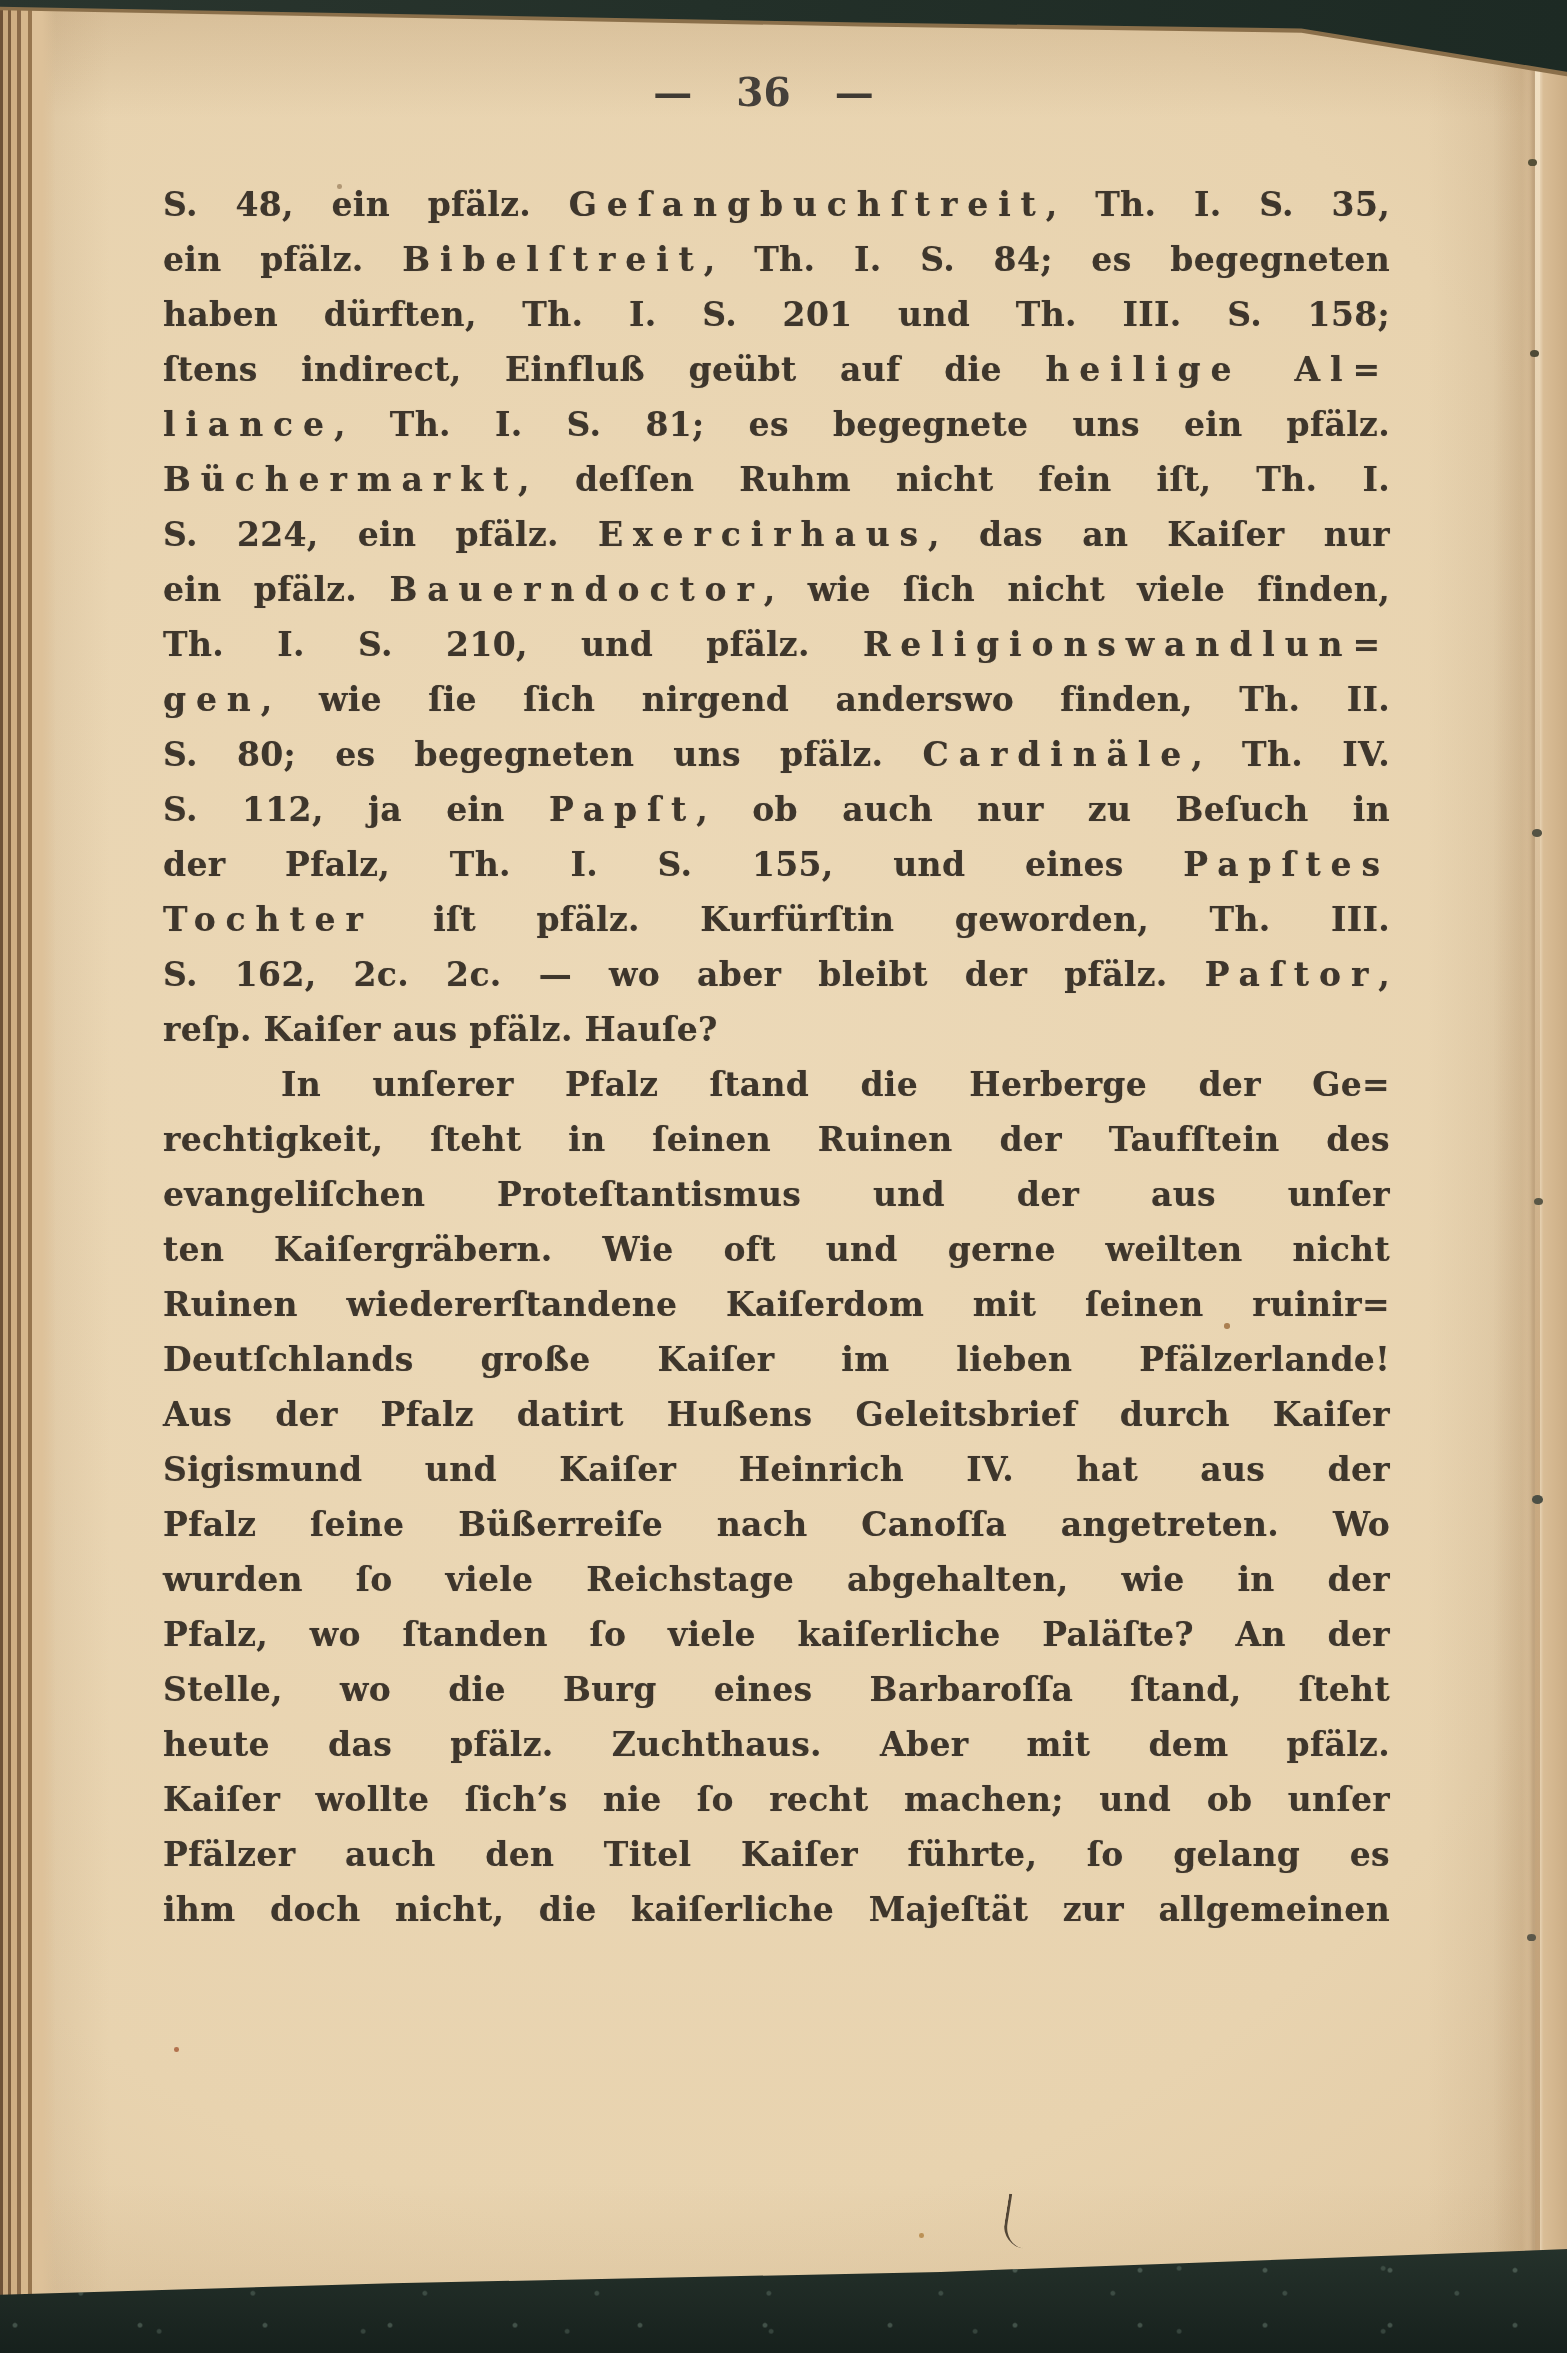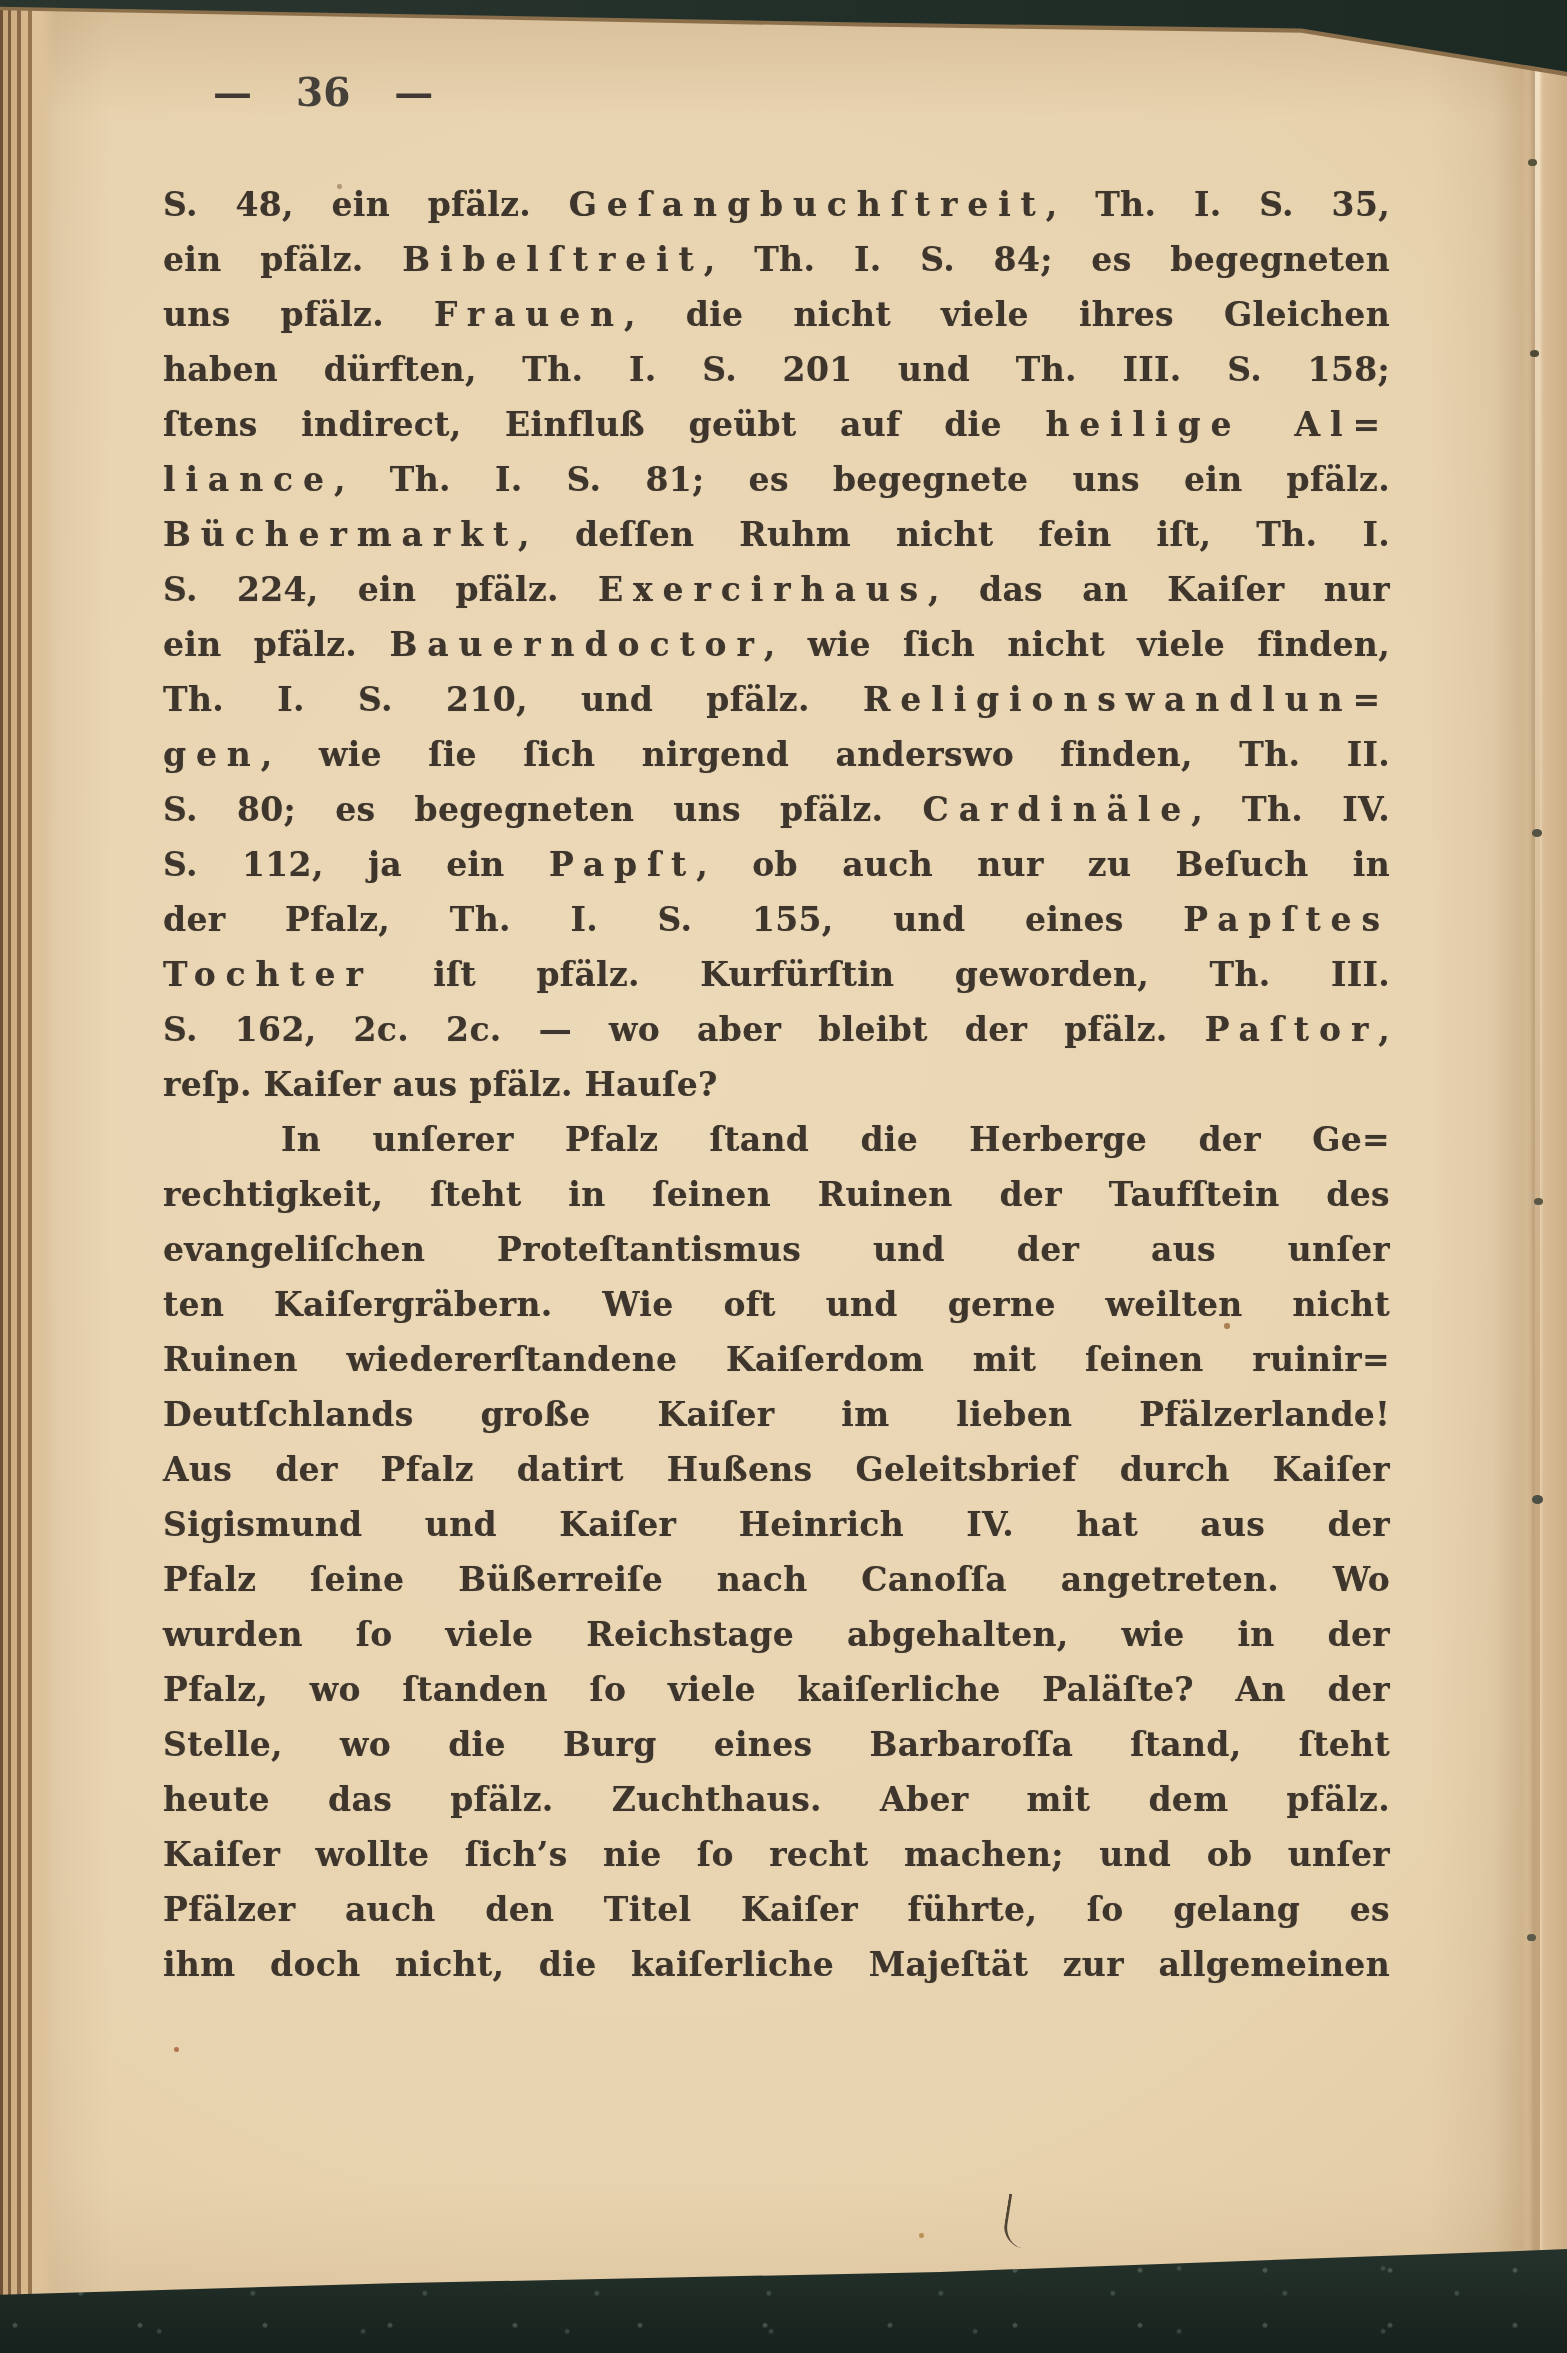--- a/index.html
+++ b/index.html
@@ -71,22 +71,22 @@
       radial-gradient(circle at 12% 55%, rgba(168,196,178,.28) 0 1.6px, rgba(168,196,178,0) 3.1px),
       radial-gradient(circle at 47% 75%, rgba(168,196,178,.22) 0 1.6px, rgba(168,196,178,0) 3.1px),
       radial-gradient(circle at 78% 45%, rgba(168,196,178,.20) 0 1.6px, rgba(168,196,178,0) 3.1px),
       linear-gradient(180deg, #26332c 0%, #1d2823 60%, #16201c 100%);
     background-size:125px 55px, 172px 71px, 204px 63px, 100% 100%;
     clip-path:polygon(0 48%, 25% 38%, 60% 28%, 100% 8%, 100% 100%, 0 100%);
   }
 
   
   .pagehead {
-    position:absolute; top:69px; left:169px; width:1227px; z-index:2;
-    font-size:39px; font-weight:bold; color:#45403a;
+    position:absolute; top:69px; left:150px; width:1227px; z-index:2;
+    text-align:center; font-size:39px; font-weight:bold; color:#45403a;
   }
   .pagehead .dash { letter-spacing:0; margin:0 44px; color:#3f3a33; }
 
   .text {
     position:absolute; top:177px; left:163px; width:1227px; z-index:2;
     font-size:33px; line-height:55px; font-weight:bold;
     color:#3e362c; letter-spacing:.01em;
     text-shadow:0 0 0.8px rgba(62,54,44,.45);
   }
   .line { text-align:justify; text-align-last:justify; }
@@ -121,21 +121,20 @@
   <div class="speck" style="left:1527px; top:1934px; width:9.4px; height:7px;  background:#5c584a;"></div>
 
   <div class="pagehead">
     <span class="dash">—</span><span>36</span><span class="dash">—</span>
   </div>
 
   <div class="text">
       <div class="para">
         <div class="line"><span>S. 48, ein pfälz. </span><span class="g">Geſangbuchſtreit</span><span>, Th. I. S. 35,</span></div>
         <div class="line"><span>ein pfälz. </span><span class="g">Bibelſtreit</span><span>, Th. I. S. 84; es begegneten</span></div>
-        <div class="line"><span>uns pfälz. </span><span class="g">Frauen</span><span>, die nicht viele ihres Gleichen</span></div>
         <div class="line"><span>haben dürften, Th. I. S. 201 und Th. III. S. 158;</span></div>
         <div class="line"><span>ſtens indirect, Einfluß geübt auf die </span><span class="g">heilige Al=</span></div>
         <div class="line"><span class="g">liance</span><span>, Th. I. S. 81; es begegnete uns ein pfälz.</span></div>
         <div class="line"><span class="g">Büchermarkt</span><span>, deſſen Ruhm nicht fein iſt, Th. I.</span></div>
         <div class="line"><span>S. 224, ein pfälz. </span><span class="g">Exercirhaus</span><span>, das an Kaiſer nur</span></div>
         <div class="line"><span>ein pfälz. </span><span class="g">Bauerndoctor</span><span>, wie ſich nicht viele finden,</span></div>
         <div class="line"><span>Th. I. S. 210, und pfälz. </span><span class="g">Religionswandlun=</span></div>
         <div class="line"><span class="g">gen</span><span>, wie ſie ſich nirgend anderswo finden, Th. II.</span></div>
         <div class="line"><span>S. 80; es begegneten uns pfälz. </span><span class="g">Cardinäle</span><span>, Th. IV.</span></div>
         <div class="line"><span>S. 112, ja ein </span><span class="g">Papſt</span><span>, ob auch nur zu Beſuch in</span></div>

